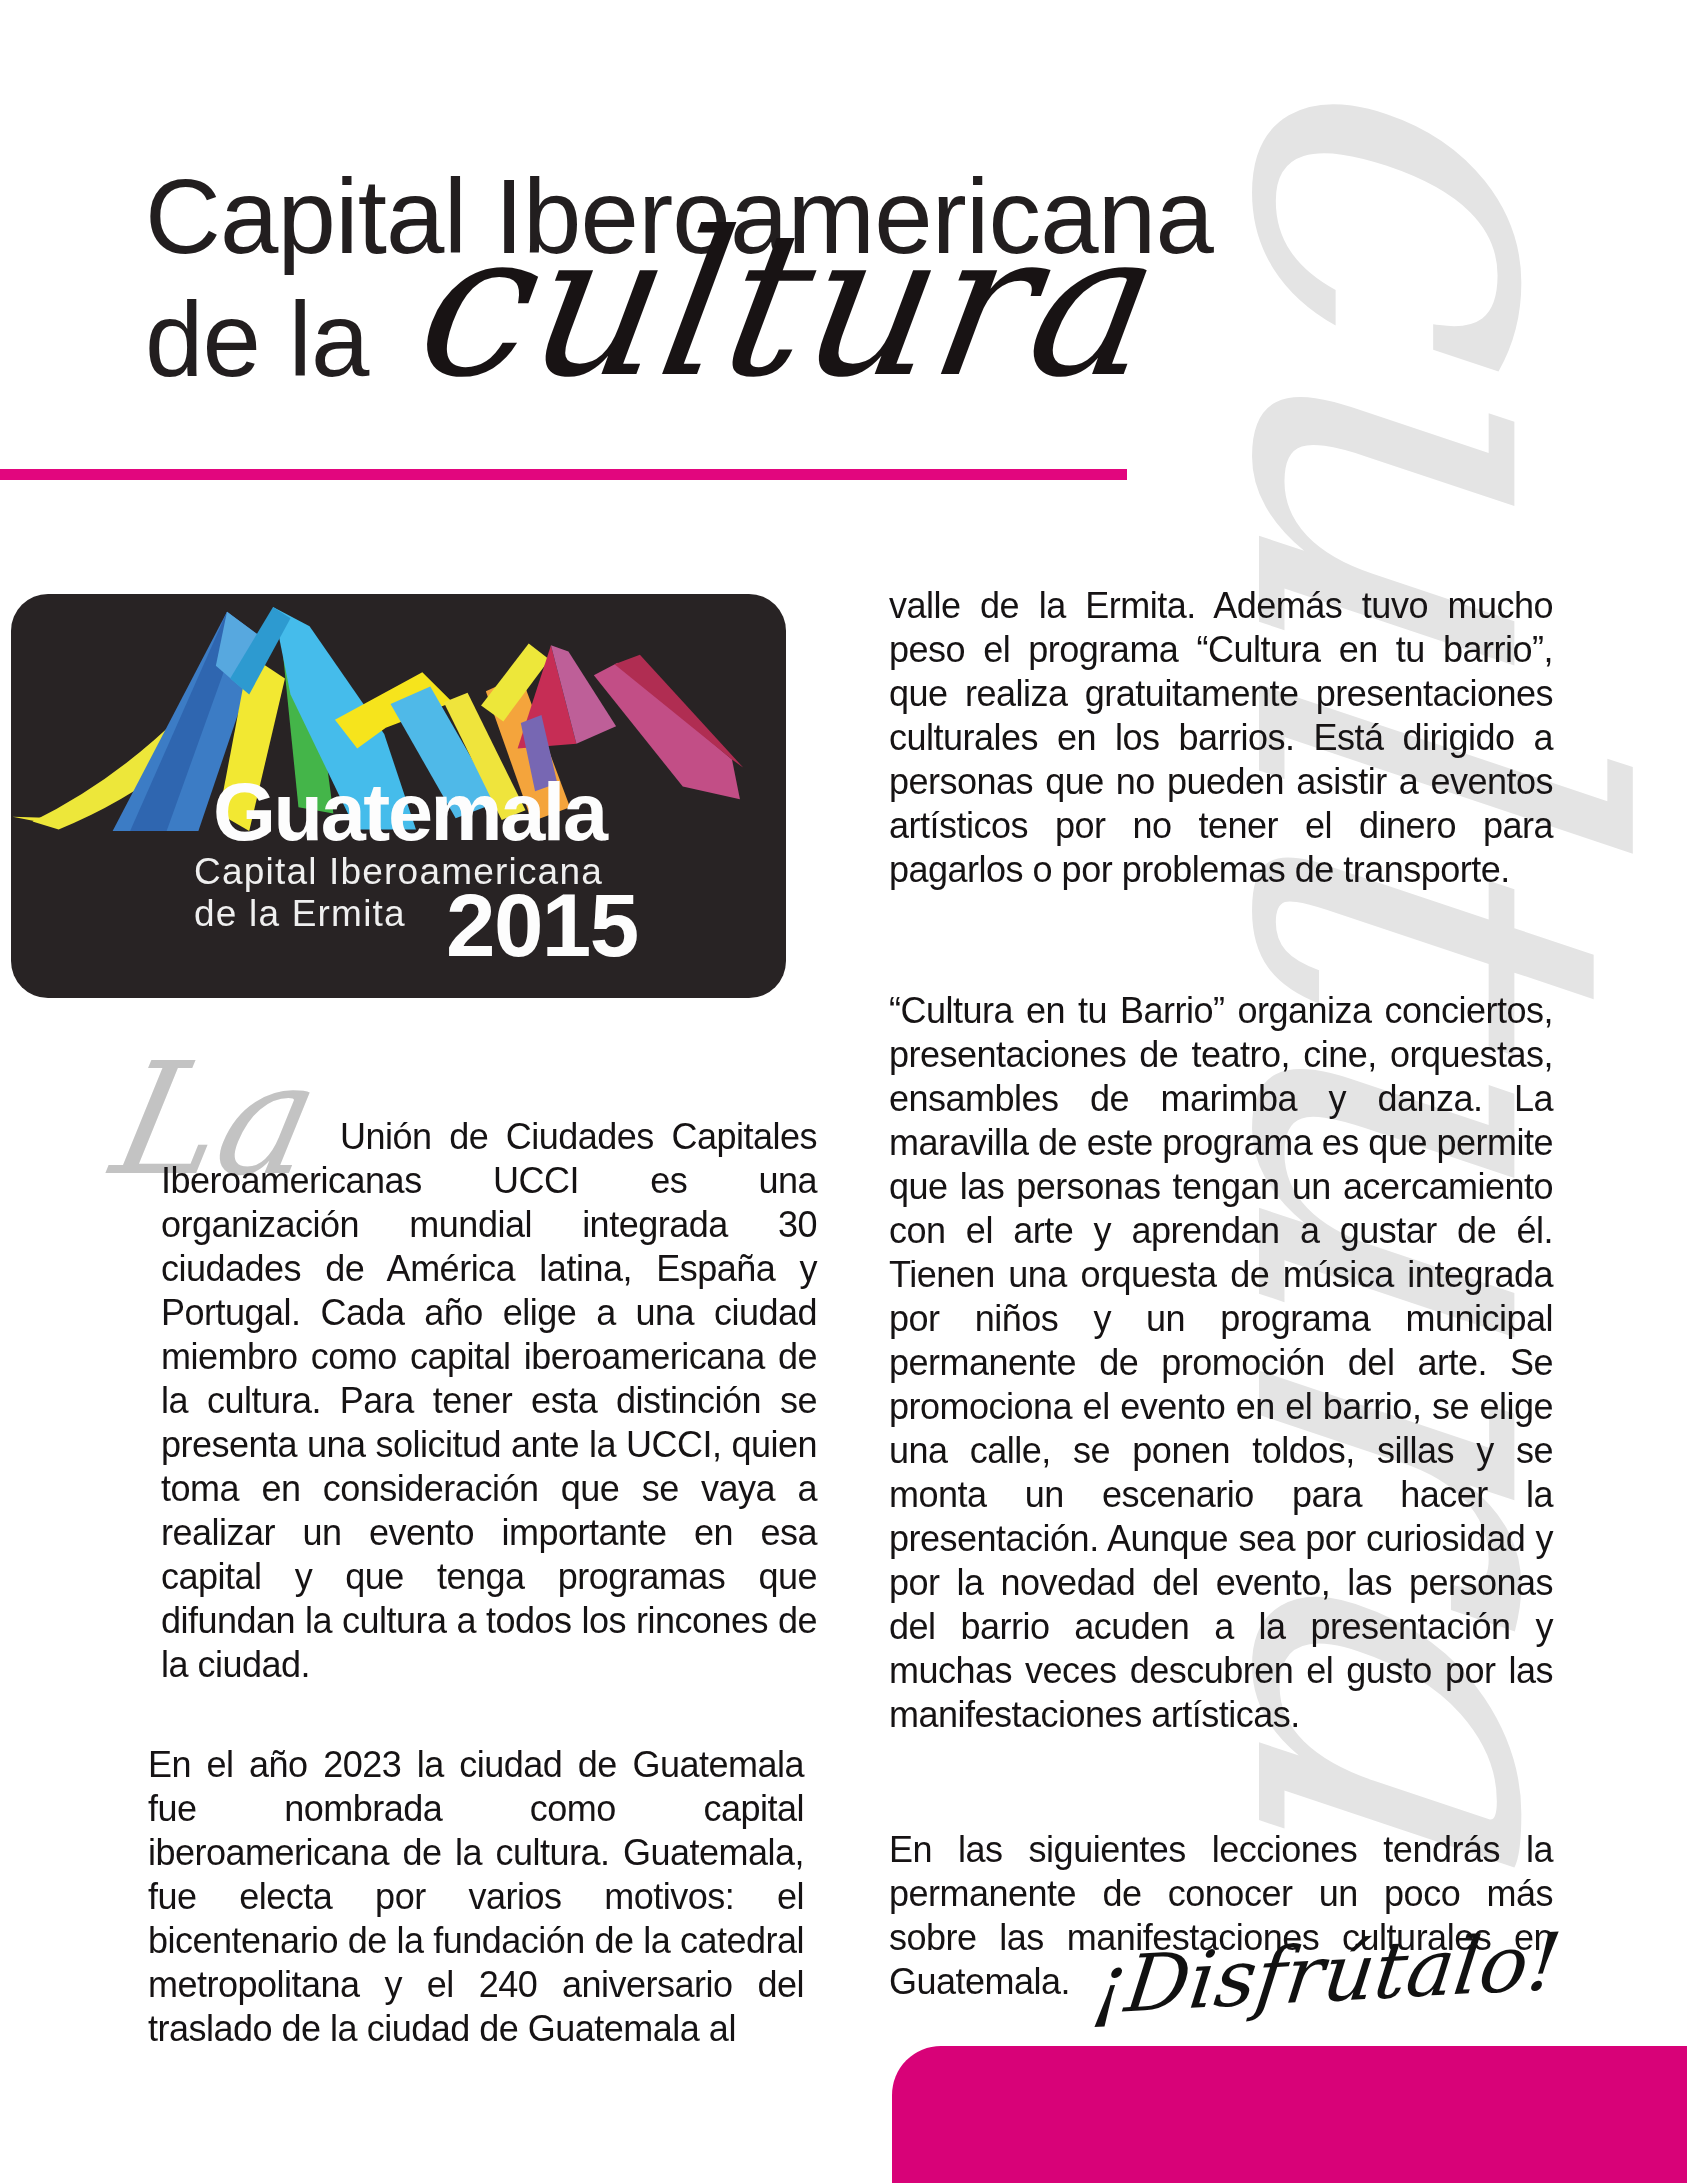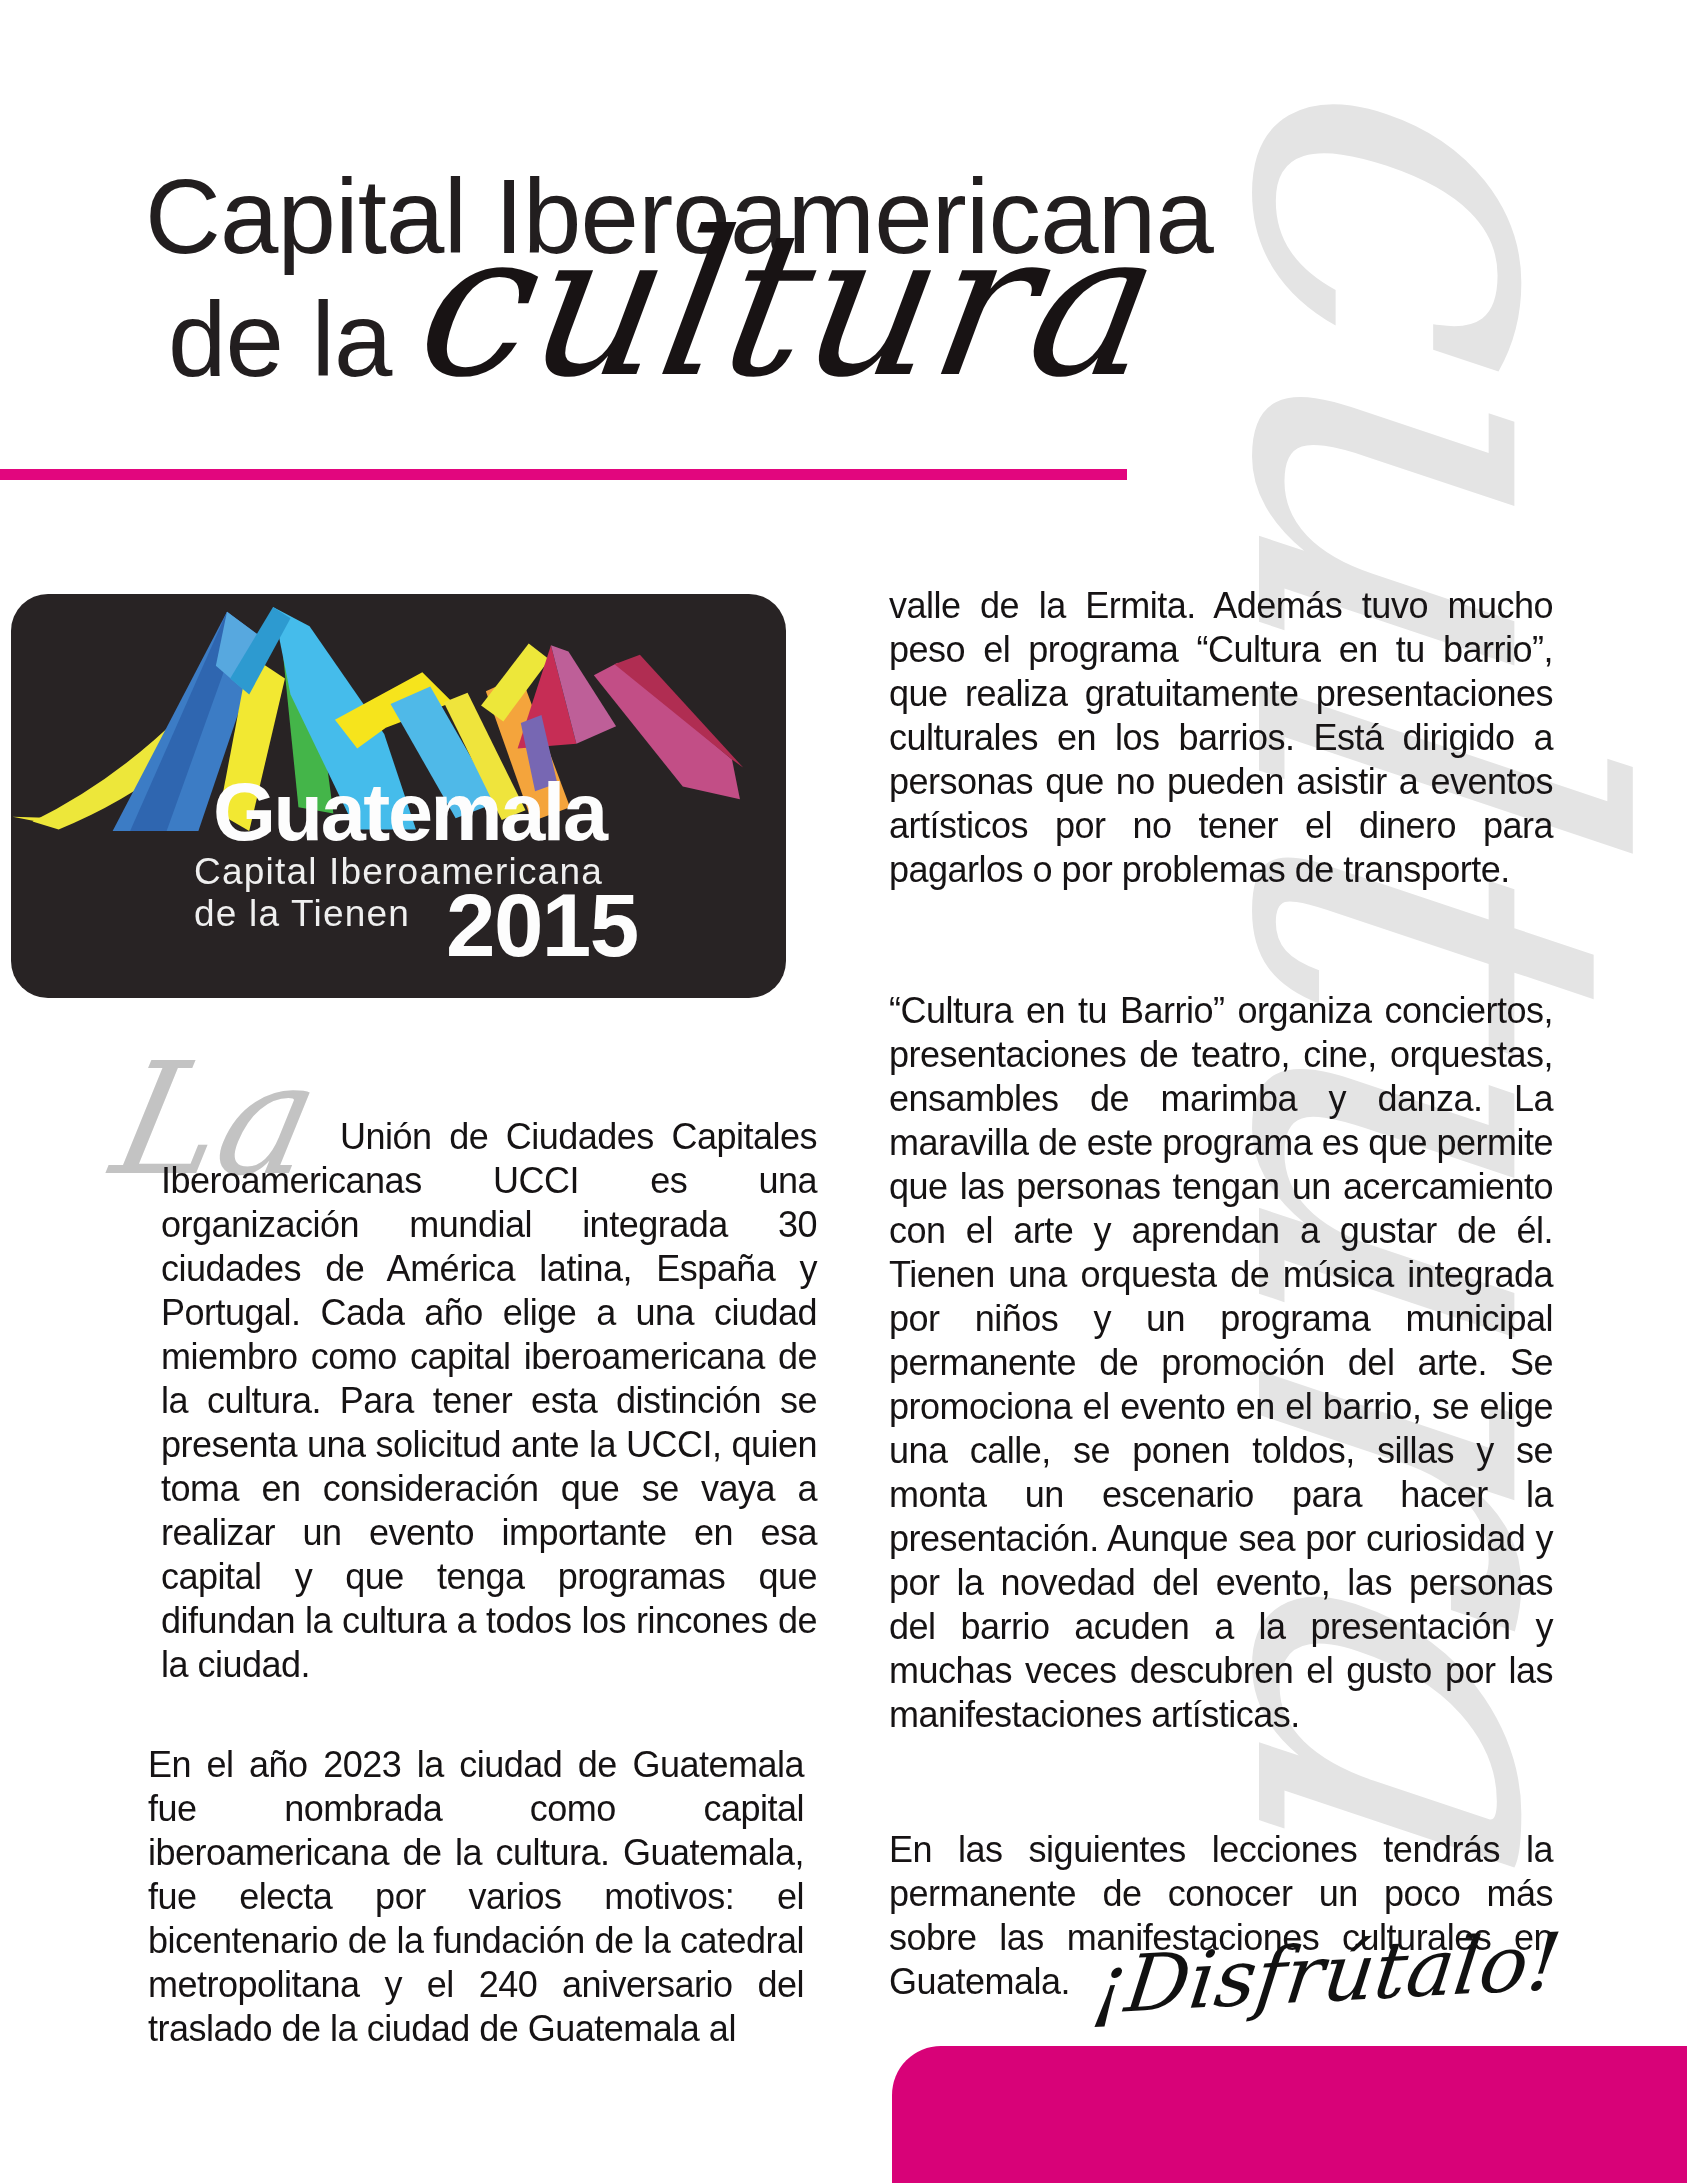--- a/index.html
+++ b/index.html
@@ -30,21 +30,21 @@
   .title-line1{
     position:absolute;left:145px;top:164px;
     font-size:105px;line-height:1;
     color:#221E1F;letter-spacing:-0.8px;
     z-index:2;white-space:nowrap;
   }
   .title-line2{
     position:absolute;left:145px;top:287px;
     font-size:105px;line-height:1;
     color:#221E1F;letter-spacing:-0.8px;
-    z-index:2;white-space:nowrap;margin-left:23px;
+    z-index:2;white-space:nowrap;
   }
   .title-script{
     position:absolute;left:425px;top:205px;
     font-family:"DejaVu Serif", serif;
     font-style:italic;
     font-size:200px;line-height:1;
     color:#181314;
     transform:skewX(-10deg);
     z-index:2;white-space:nowrap;
   }
@@ -166,21 +166,21 @@
       <polygon points="680,58 712,182 638,188" fill="#C62D55"></polygon>
       <polygon points="680,58 712,182 762,160 702,66" fill="#BE5F98"></polygon>
 
       <polygon points="642,156 668,146 688,232 660,242" fill="#7767B3"></polygon>
 
       <polygon points="734,96 764,80 908,202 918,252 846,236" fill="#C24E86"></polygon>
       <polygon points="760,82 792,70 922,212 908,202" fill="#B02D52"></polygon>
     </svg>
     <div class="logo-city">Guatemala</div>
     <div class="logo-sub1">Capital Iberoamericana</div>
-    <div class="logo-sub2">de la Tienen</div>
+    <div class="logo-sub2">de la Ermita</div>
     <div class="logo-year">2015</div>
   </div>
 
   <div class="dropcap" style="color: rgb(195, 195, 195);">La</div>
 
   <p class="para para-left" id="left-para1"><span>Unión de Ciudades Capitales </span><span>Iberoamericanas UCCI es una organización mundial integrada 30 ciudades de América latina, España  y Portugal. Cada año elige a una ciudad miembro como capital iberoamericana de la cultura. Para tener esta distinción se presenta una solicitud ante la UCCI, quien toma en consideración que se vaya a realizar un evento importante en esa capital y que tenga programas que difundan la cultura a todos los rincones de la ciudad.</span></p>
 
   <p class="para para-left" id="left-para2">En el año 2023 la ciudad de Guatemala fue nombrada como capital iberoamericana de la cultura. Guatemala, fue electa por varios motivos: el bicentenario de la fundación de la catedral metropolitana y el 240 aniversario del traslado de la ciudad de Guatemala al</p>
 
   <p class="para para-right" id="right-para1">valle de la Ermita. Además tuvo mucho peso el programa “Cultura en tu barrio”, que realiza gratuitamente presentaciones culturales en los barrios. Está dirigido a personas que no pueden asistir a eventos artísticos por no tener el dinero para pagarlos o por problemas de transporte.</p>

